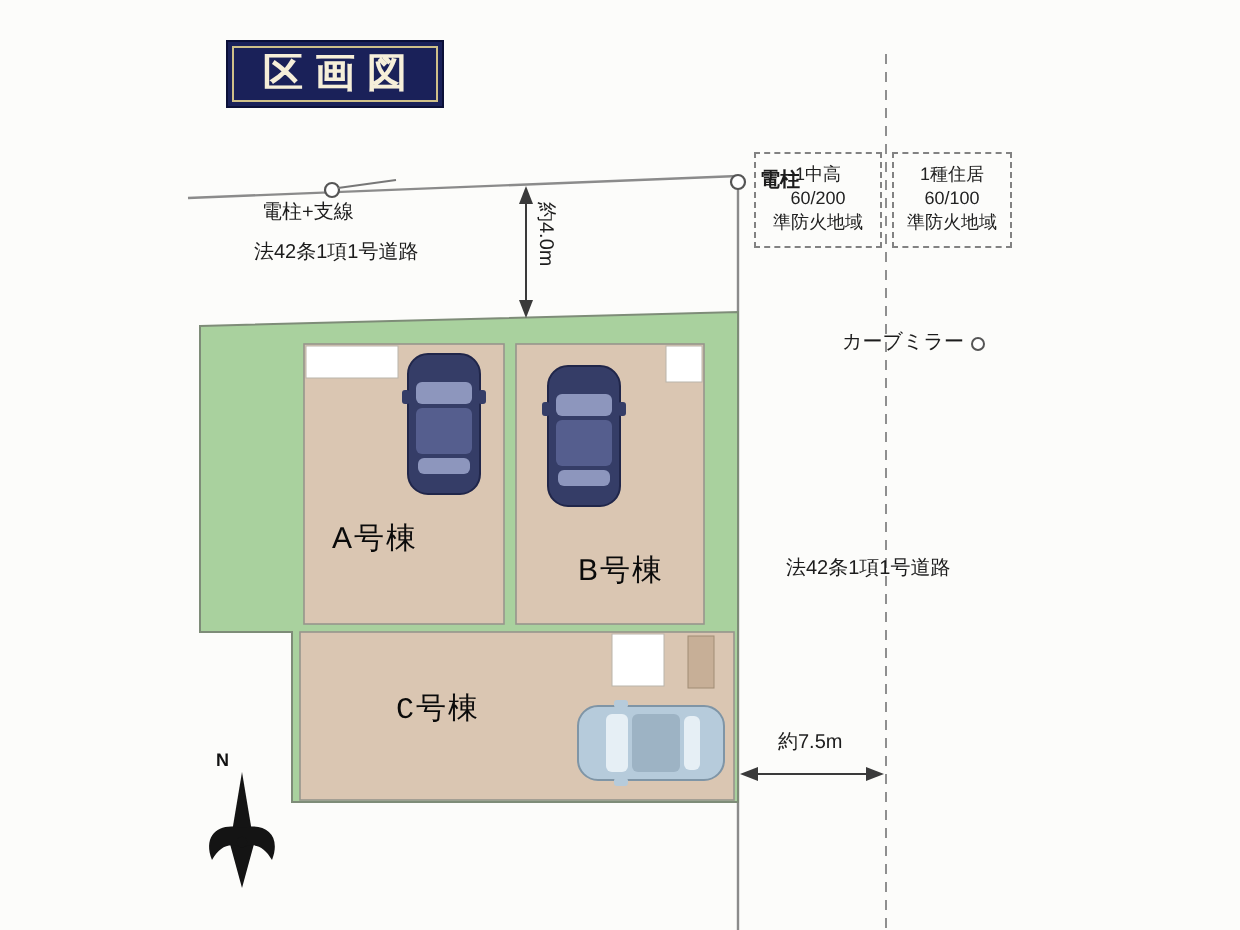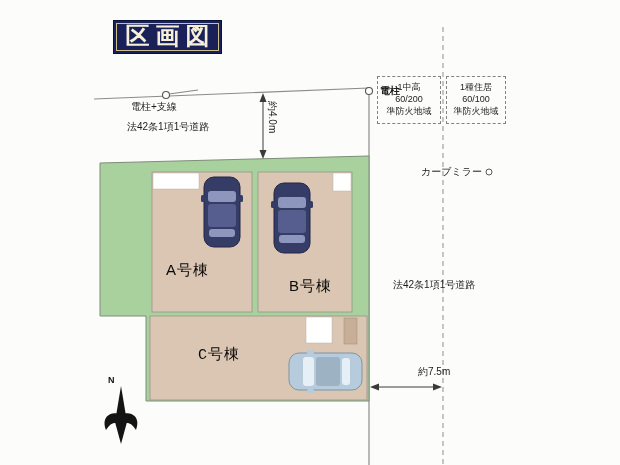--- a/index.html
+++ b/index.html
@@ -1,21 +1,21 @@
 <!DOCTYPE html>
 <html><head>
 <meta charset="utf-8">
 <style>
   html,body{margin:0;padding:0;background:#ffffff;}
   #canvas{position:relative;width:620px;height:465px;background:#fcfcfa;overflow:hidden;
           font-family:"Liberation Sans",sans-serif;}
   #linework{position:absolute;left:0;top:0;z-index:1;}
   .label{position:absolute;z-index:2;color:#1c1c1c;font-size:10px;line-height:1.15;white-space:nowrap;}
   .title{left:113px;top:20px;width:107px;height:32px;background:#1a2159;color:#f6efd9;
-         font-family:"Liberation Serif",serif;font-weight:bold;font-size:24px;letter-spacing:6px;
+         font-family:"Liberation Serif",serif;font-weight:bold;font-size:20px;letter-spacing:6px;
          display:flex;align-items:center;justify-content:center;text-indent:6px;
          border:1px solid #0b1038;box-shadow:inset 0 0 0 2px #1a2159, inset 0 0 0 3px #cfc089;}
   .zonebox{position:absolute;z-index:2;border:1px dashed #828282;display:flex;align-items:center;
            justify-content:center;text-align:center;font-size:9px;line-height:1.3;color:#222;margin-top:40px;}
   .pre{white-space:pre-line;}
   .plot-label{font-size:15px;color:#0a0a0a;letter-spacing:1px;text-align:center;}
   .vtext{transform:rotate(90deg);transform-origin:left top;}
   .n-label{font-size:9px;font-weight:bold;color:#111;}
 </style>
 </head>
@@ -108,19 +108,19 @@
   </div>
 
   <div class="label" style="left:380px;top:85px;font-weight:bold;">電柱</div>
   <div class="label" style="left:131px;top:101px;text-align:right;">電柱+支線</div>
   <div class="label" style="left:421px;top:166px;">カーブミラー</div>
   <div class="label n-label" style="left:108px;top:375px;">N</div>
 
   <div class="label" style="left:127px;top:121px;">法42条1項1号道路</div>
   <div class="label vtext" style="left:278px;top:101px;">約4.0m</div>
   <div class="label" style="left:393px;top:279px;">法42条1項1号道路</div>
-  <div class="label" style="left:389px;top:366px;margin-left:29px;">約7.5m</div>
+  <div class="label" style="left:389px;top:366px;">約7.5m</div>
 
   <div class="label plot-label" style="left:166px;top:261px;">A号棟</div>
   <div class="label plot-label" style="left:289px;top:277px;">B号棟</div>
   <div class="label plot-label" style="left:198px;top:347px;font-family:Liberation Mono, monospace;">C号棟</div>
 
 </div>
 
 </body></html>

